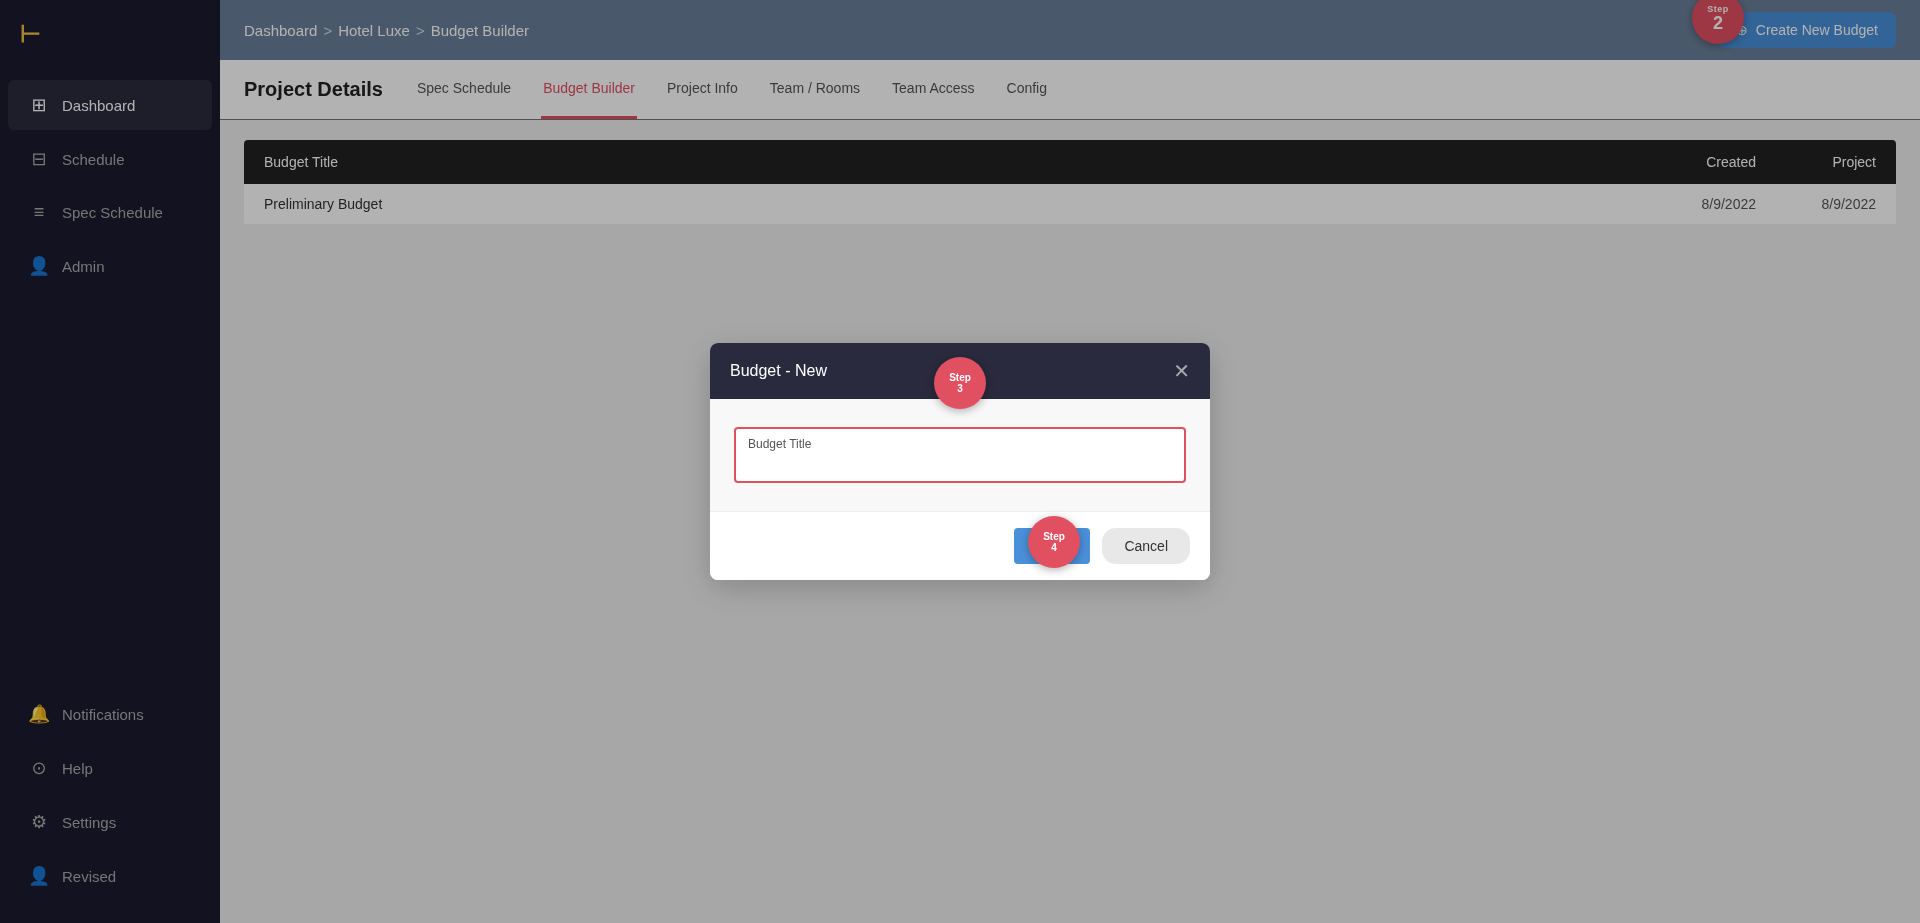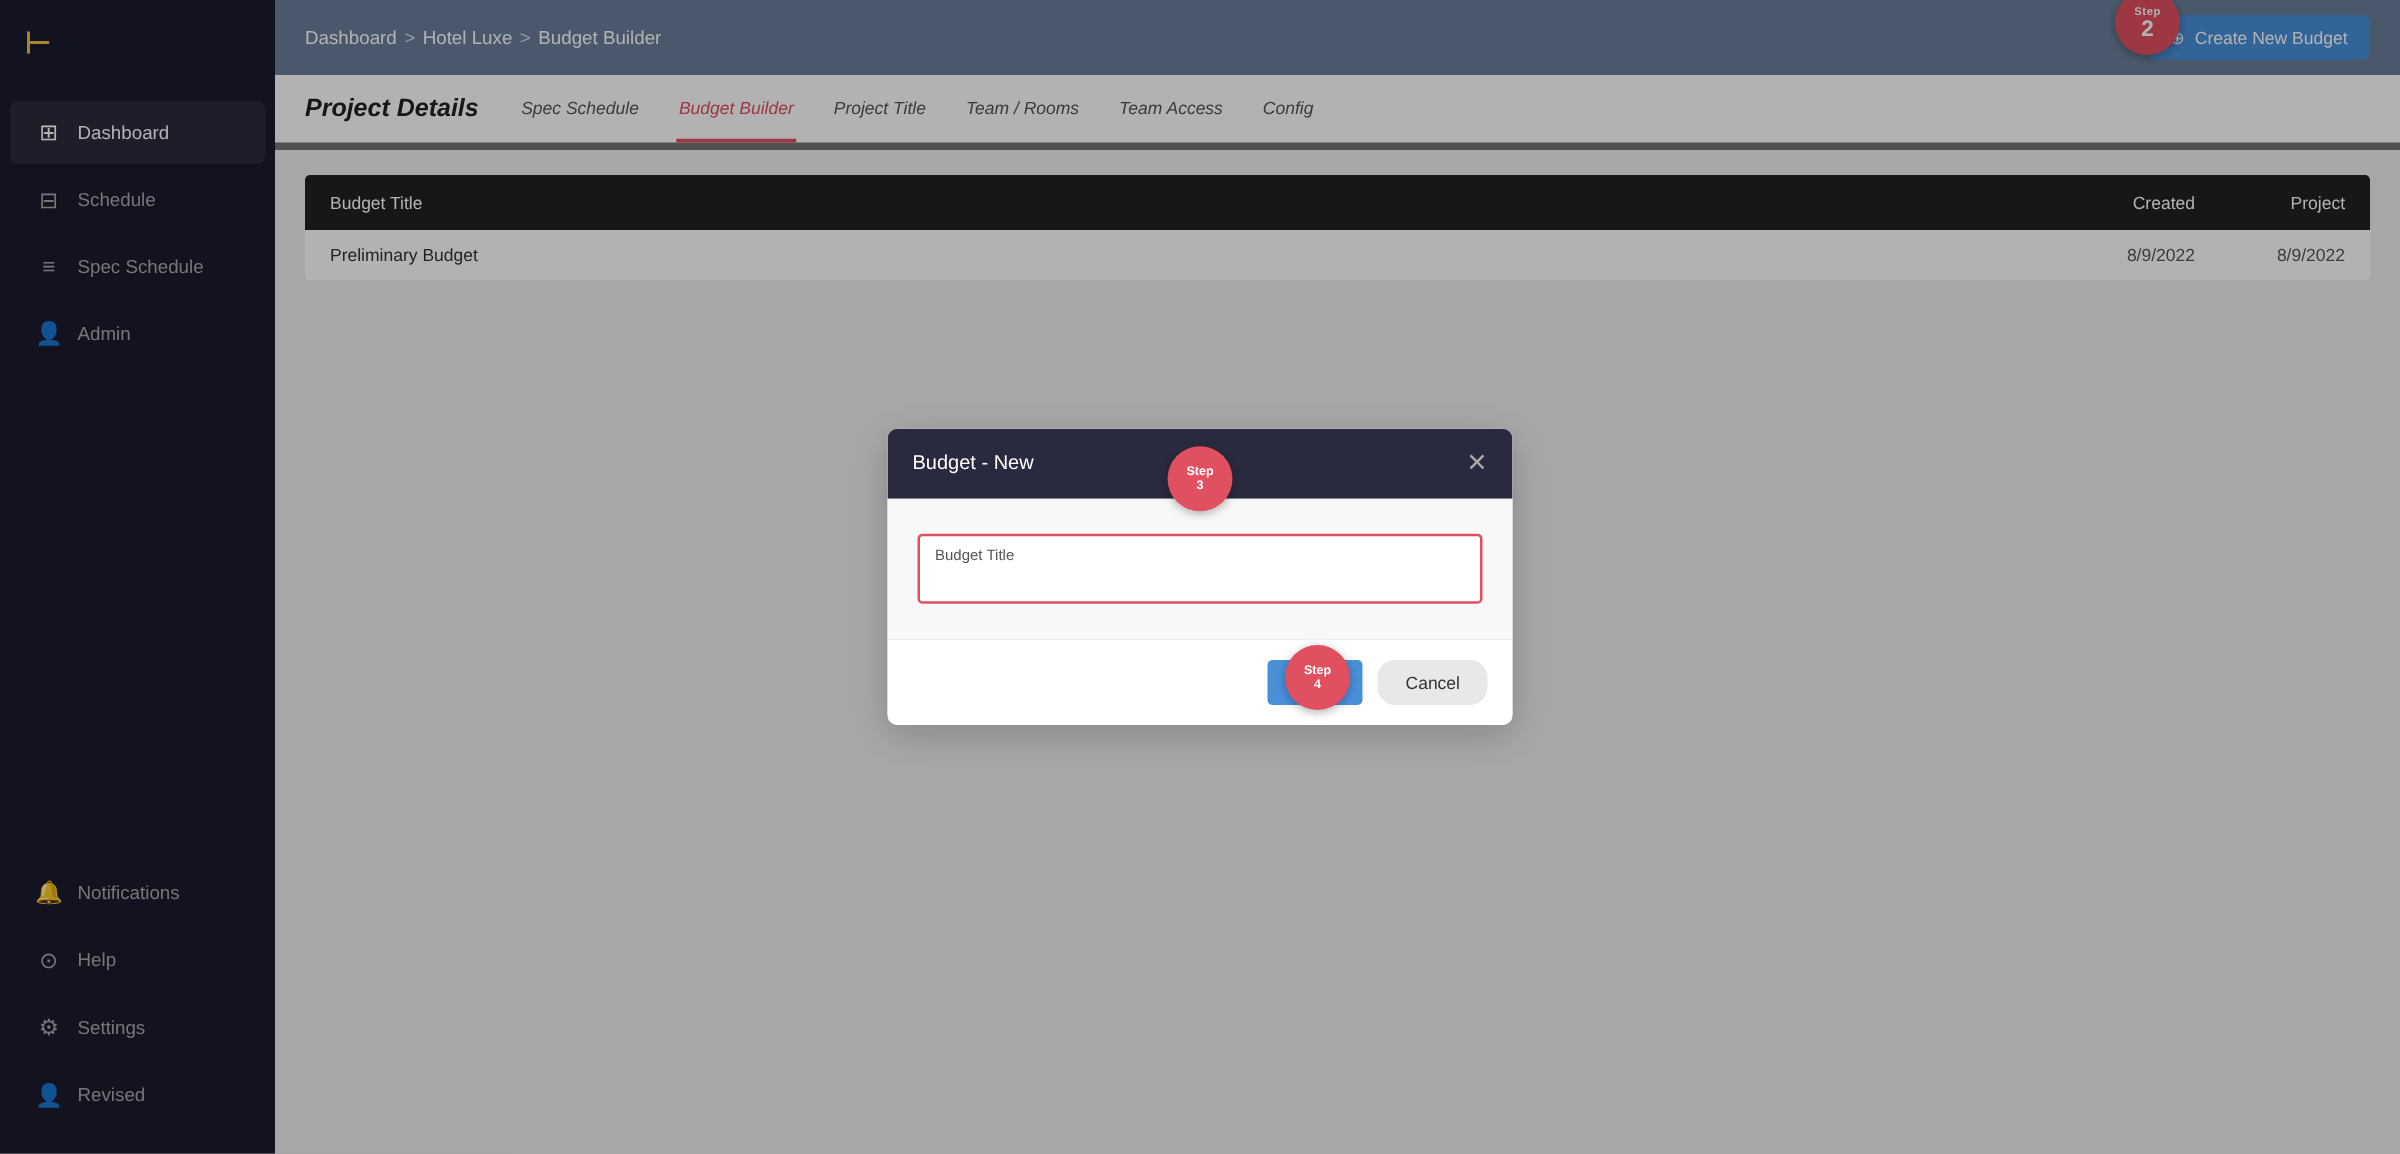--- a/index.html
+++ b/index.html
@@ -112,23 +112,22 @@
       overflow-y: auto;
     }
 
     
     .project-header {
       background: #fff;
       padding: 0 24px;
       display: flex;
       align-items: center;
       gap: 32px;
-      border-bottom: 6px solid #737373;
+      border-bottom: 1px solid #737373;
       height: 60px;
-      font-style: italic;
     }
     .project-title {
       font-size: 20px;
       font-weight: 700;
       color: #222;
       white-space: nowrap;
     }
     .tabs {
       display: flex;
       gap: 28px;
@@ -384,21 +383,21 @@
     <div class="project-header">
       <span class="project-title">Project Details</span>
       <nav class="tabs">
         <div class="tab">
           <span>Spec Schedule</span>
         </div>
         <div class="tab active">
           <span>Budget Builder</span>
         </div>
         <div class="tab">
-          <span>Project Title</span>
+          <span>Project Info</span>
         </div>
         <div class="tab">
           <span>Team / Rooms</span>
         </div>
         <div class="tab">
           <span>Team Access</span>
         </div>
         <div class="tab">
           <span>Config</span>
         </div>

